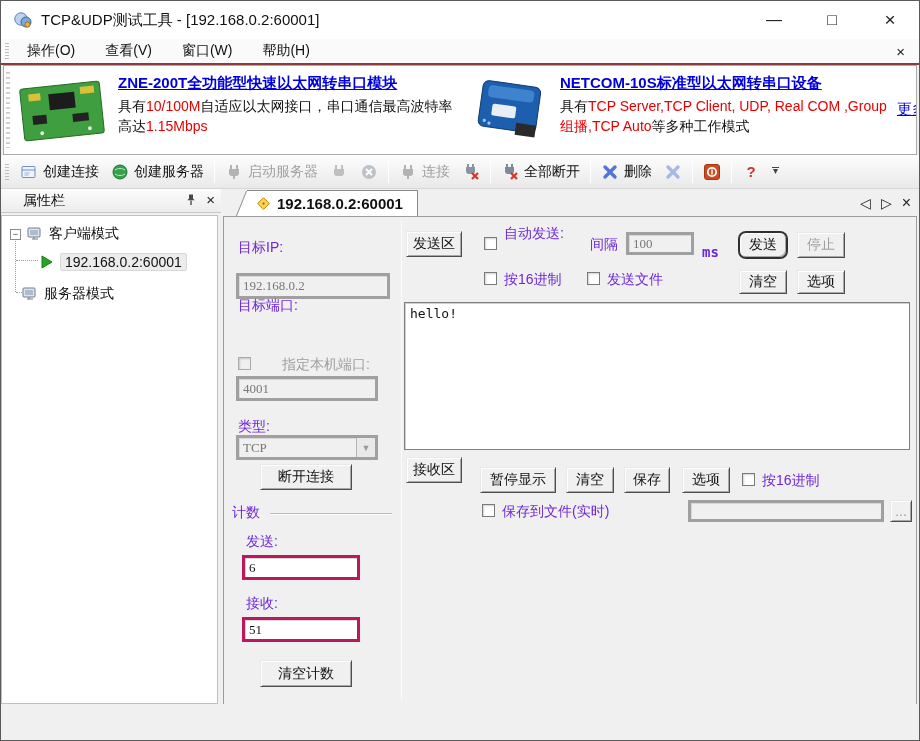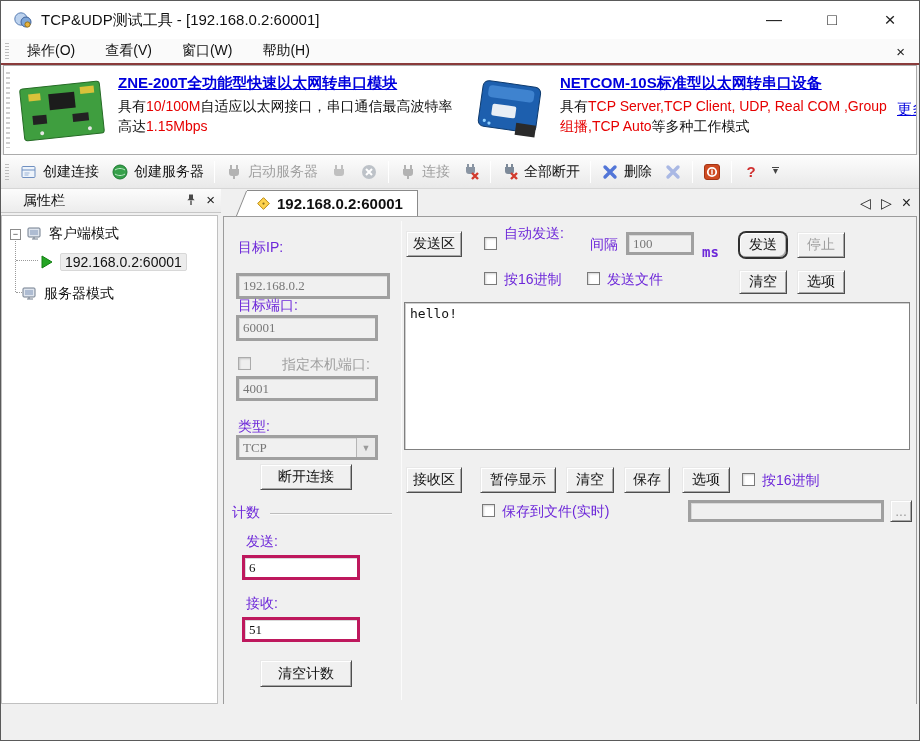--- a/index.html
+++ b/index.html
@@ -358,21 +358,20 @@
       </div>
     </div>
 
     <div class="content">
       <div class="vdivider"></div>
 
       <span class="lbl" style="left:14px; top:22px;">目标IP:</span>
       <input class="field gray" style="left: 12px; top: 40px; width: 154px; height: 26px; margin-top: 16px;" value="192.168.0.2">
 
       <span class="lbl" style="left:14px; top:80px;">目标端口:</span>
-      <input class="field gray" style="left: 12px; top: 98px; width: 142px; height: 26px;" value="60001">
 
       <span class="cb disabled" style="left:14px; top:140px;"></span>
       <span class="lbl disabled" style="left:34px; top:139px;margin-left:24px;">指定本机端口:</span>
       <input class="field gray" style="left: 12px; top: 159px; width: 142px; height: 25px;" value="4001">
 
       <span class="lbl" style="left:14px; top:201px;">类型:</span>
       <div class="field gray select" style="left:12px; top:218px; width:142px; height:25px; padding:0 0 0 4px;">
         <span>TCP</span>
         <span class="ddbtn">▼</span>
       </div>
@@ -401,21 +400,21 @@
 
       <span class="cb" style="left:260px; top:55px;"></span>
       <span class="lbl" style="left:280px; top:54px;">按16进制</span>
       <span class="cb" style="left:363px; top:55px;"></span>
       <span class="lbl" style="left:383px; top:54px;">发送文件</span>
       <div class="btn3d" style="left:515px; top:53px; width:48px; height:24px;">清空</div>
       <div class="btn3d" style="left:573px; top:53px; width:48px; height:24px;">选项</div>
 
       <div class="textzone" style="left:180px; top:85px; width:506px; height:148px;">hello!</div>
 
-      <div class="btn3d" style="left:182px; top:250px; width:56px; height:26px;">接收区</div>
+      <div class="btn3d" style="left:182px; top:240px; width:56px; height:26px;">接收区</div>
       <div class="btn3d" style="left:256px; top:250px; width:76px; height:26px;">暂停显示</div>
       <div class="btn3d" style="left:342px; top:250px; width:48px; height:26px;">清空</div>
       <div class="btn3d" style="left:400px; top:250px; width:46px; height:26px;">保存</div>
       <div class="btn3d" style="left:458px; top:250px; width:48px; height:26px;">选项</div>
       <span class="cb" style="left:518px; top:256px;"></span>
       <span class="lbl" style="left:538px; top:255px;">按16进制</span>
 
       <span class="cb" style="left:258px; top:287px;"></span>
       <span class="lbl" style="left:278px; top:286px;">保存到文件(实时)</span>
       <input class="field gray" style="left: 464px; top: 283px; width: 196px; height: 22px;" value="">

